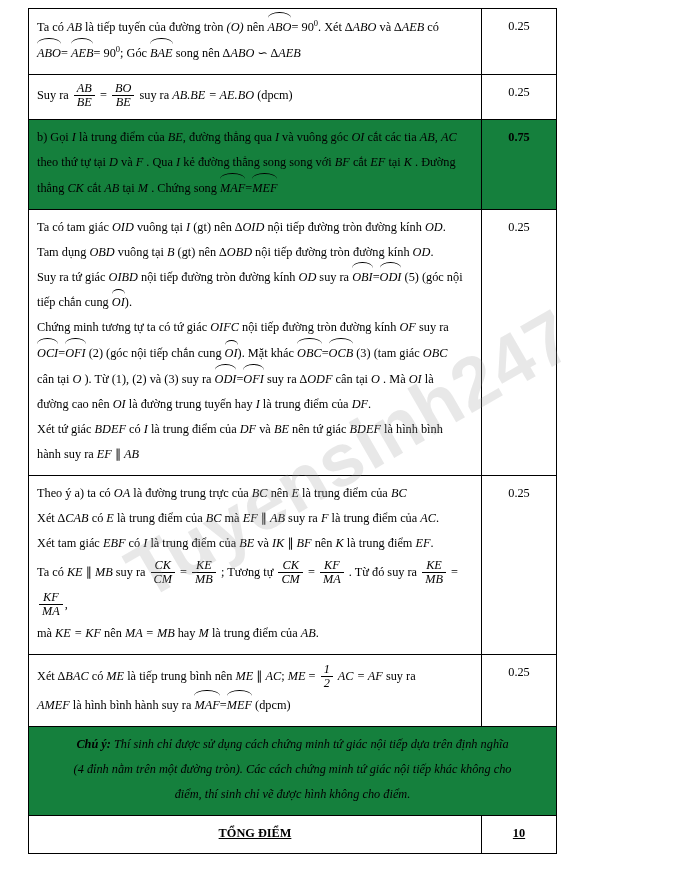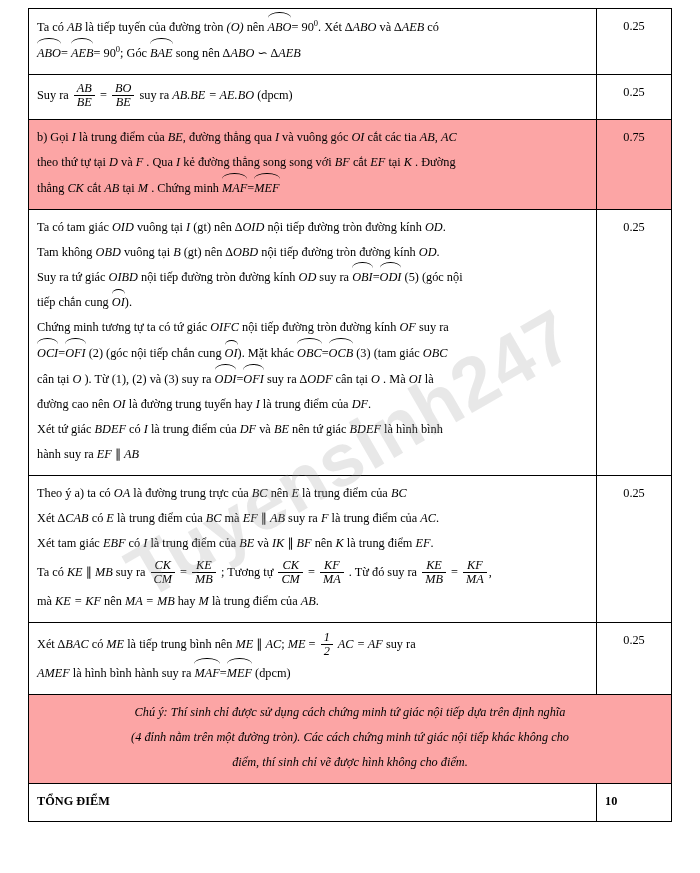--- a/index.html
+++ b/index.html
@@ -24,43 +24,43 @@
     font-weight:bold;
     font-size:74px;
     color:rgba(150,150,150,0.22);
     white-space:nowrap;
     letter-spacing:1px;
     pointer-events:none;
     z-index:5;
   }
   table.main{
     border-collapse:collapse;
-    width:644px;
+    width:529px;
     table-layout:fixed;
     position:relative;
     z-index:2;
     border-radius:6px;
   }
   table.main td{
     border:1px solid #000;
     vertical-align:top;
     padding:6px 8px 7px 8px;
     font-size:12.3px;
     line-height:1.95;
   }
   td.score{
     width:58px;
     text-align:center;
     vertical-align:middle;
     font-size:12.3px;
     line-height:1.5;
     margin-left:40px;
   }
-  .shaded{ background:#fca5a5; }
-  .bold{ font-weight:normal; }
+  .shaded{ background:#15803d; }
+  .bold{ font-weight:bold; }
   .ital{ font-style:italic; }
   .mi{ font-style:italic; }
   p{margin:0 0 1px 0;}
   .line{ white-space:normal; }
   
   .ang{
     position:relative;
     display:inline-block;
     font-style:italic;
     padding-top:1px;
@@ -94,25 +94,26 @@
     font-style:italic;
     line-height:1.05;
     margin:0 2px;
     position:relative;
     top:-1px;
   }
   .frac .num{ display:block; padding:0 3px; border-bottom:1px solid #000; }
   .frac .den{ display:block; padding:0 3px; }
   .sup{ vertical-align:super; font-size:8.5px; font-style:normal;}
   .total-row td{
-    text-align:left;
+    text-align:center;
     font-weight:bold;
     font-size:13px;
     vertical-align:middle;
     line-height:1.4;
+    text-decoration:underline;
   }
   .note td{ line-height:1.95;text-align:center; }
 </style>
 </head>
 <body>
 
 <div class="page">
 
   <div class="watermark">Tuyensinh247</div>
 
@@ -196,41 +197,41 @@
           <span class="mi">K</span>
           <span>. Đường</span>
         </p>
         <p class="line">
           <span>thẳng</span>
           <span class="mi">CK</span>
           <span>cắt</span>
           <span class="mi">AB</span>
           <span>tại</span>
           <span class="mi">M</span>
-          <span>. Chứng minh</span>
+          <span>. Chứng song</span>
           <span class="ang">MAF</span><span>=</span><span class="ang">MEF</span>
         </p>
       </td>
       <td class="score shaded bold">0.75</td>
     </tr>
 
     <tr>
       <td>
         <p class="line">
           <span>Ta có tam giác</span>
           <span class="mi">OID</span>
           <span>vuông tại</span>
           <span class="mi">I</span>
           <span>(gt) nên</span>
           <span class="mi">∆OID</span>
           <span>nội tiếp đường tròn đường kính</span>
           <span class="mi">OD</span><span>.</span>
         </p>
         <p class="line">
-          <span>Tam không</span>
+          <span>Tam dụng</span>
           <span class="mi">OBD</span>
           <span>vuông tại</span>
           <span class="mi">B</span>
           <span>(gt) nên</span>
           <span class="mi">∆OBD</span>
           <span>nội tiếp đường tròn đường kính</span>
           <span class="mi">OD</span><span>.</span>
         </p>
         <p class="line">
           <span>Suy ra tứ giác</span>

